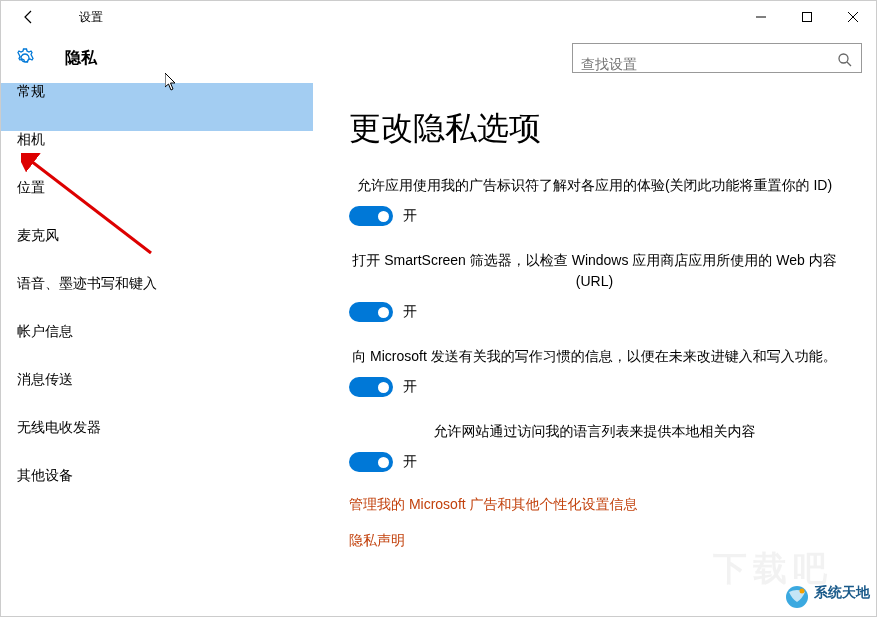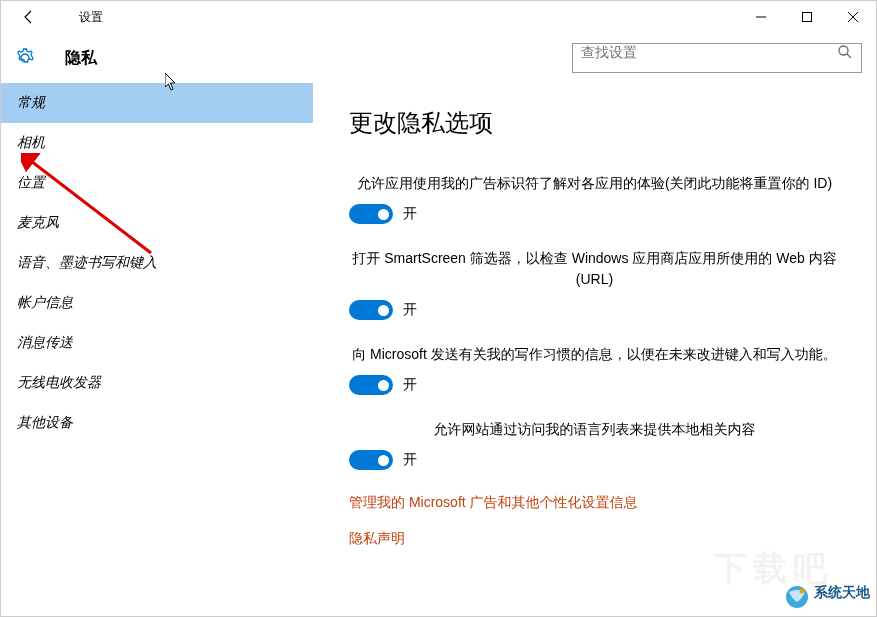--- a/index.html
+++ b/index.html
@@ -7,31 +7,31 @@
     
     .titlebar { height: 32px; display: flex; align-items: center; padding-left: 12px; background: #fff; gap: 16px; }
     .titlebar-back { width: 32px; height: 32px; display: flex; align-items: center; justify-content: center; cursor: pointer; }
     .titlebar-title { font-size: 12px; margin-left: 18px; color: #000; }
     .titlebar-controls { margin-left: auto; display: flex; }
     .titlebar-btn { width: 46px; height: 32px; display: flex; align-items: center; justify-content: center; cursor: pointer; }
     
     .header { height: 50px; display: flex; align-items: center; padding: 0 14px; }
     .gear-icon { width: 20px; height: 20px; display: flex; align-items: center; justify-content: center; }
     .header-title { font-size: 16px; font-weight: 600; margin-left: 30px; }
-    .search-box { margin-left: auto; width: 290px; height: 30px; border: 1px solid #999; display: flex; align-items: flex-start; padding: 0 8px; }
+    .search-box { margin-left: auto; width: 290px; height: 30px; border: 1px solid #999; display: flex; align-items: flex-end; padding: 0 8px; }
     .search-input { border: none; outline: none; flex: 1; font-size: 14px; color: #666; font-family: inherit; }
     .search-icon { color: #666; }
     
     .body { display: flex; height: calc(100% - 82px); }
     .sidebar { width: 312px; background: #fff; overflow-y: auto; }
-    .sidebar-item { height: 40px; display: flex; align-items: center; padding-left: 16px; font-size: 14px; color: #000; cursor: pointer; font-style: italic; }
+    .sidebar-item { height: 48px; display: flex; align-items: flex-start; padding-left: 16px; font-size: 14px; color: #000; cursor: pointer; }
     .sidebar-item.selected { background: #a3cdf2; }
     
     .content { flex: 1; padding: 24px 36px 24px 36px; overflow-y: auto; }
-    .content-title { font-size: 24px; font-weight: 400; margin-bottom: 34px; }
+    .content-title { font-size: 32px; font-weight: 400; margin-bottom: 24px; }
     .setting-block { margin-bottom: 24px; }
     .setting-desc { font-size: 14px; line-height: 1.5; margin-bottom: 10px; color: #000; text-align: center; }
     .toggle-row { display: flex; align-items: center; gap: 10px; }
     .toggle { width: 44px; height: 20px; border-radius: 10px; background: #0078d7; position: relative; cursor: pointer; }
     .toggle::after { content: ''; position: absolute; width: 11px; height: 11px; border-radius: 50%; background: #fff; top: 4.5px; right: 4.5px; }
     .toggle-label { font-size: 14px; }
     .link { color: #c2410c; font-size: 14px; cursor: pointer; display: block; margin-bottom: 18px; }
     
     .cursor { position: absolute; left: 164px; top: 72px; pointer-events: none; z-index: 100; }
     .arrow-annotation { position: absolute; left: 20px; top: 152px; pointer-events: none; z-index: 99; }

